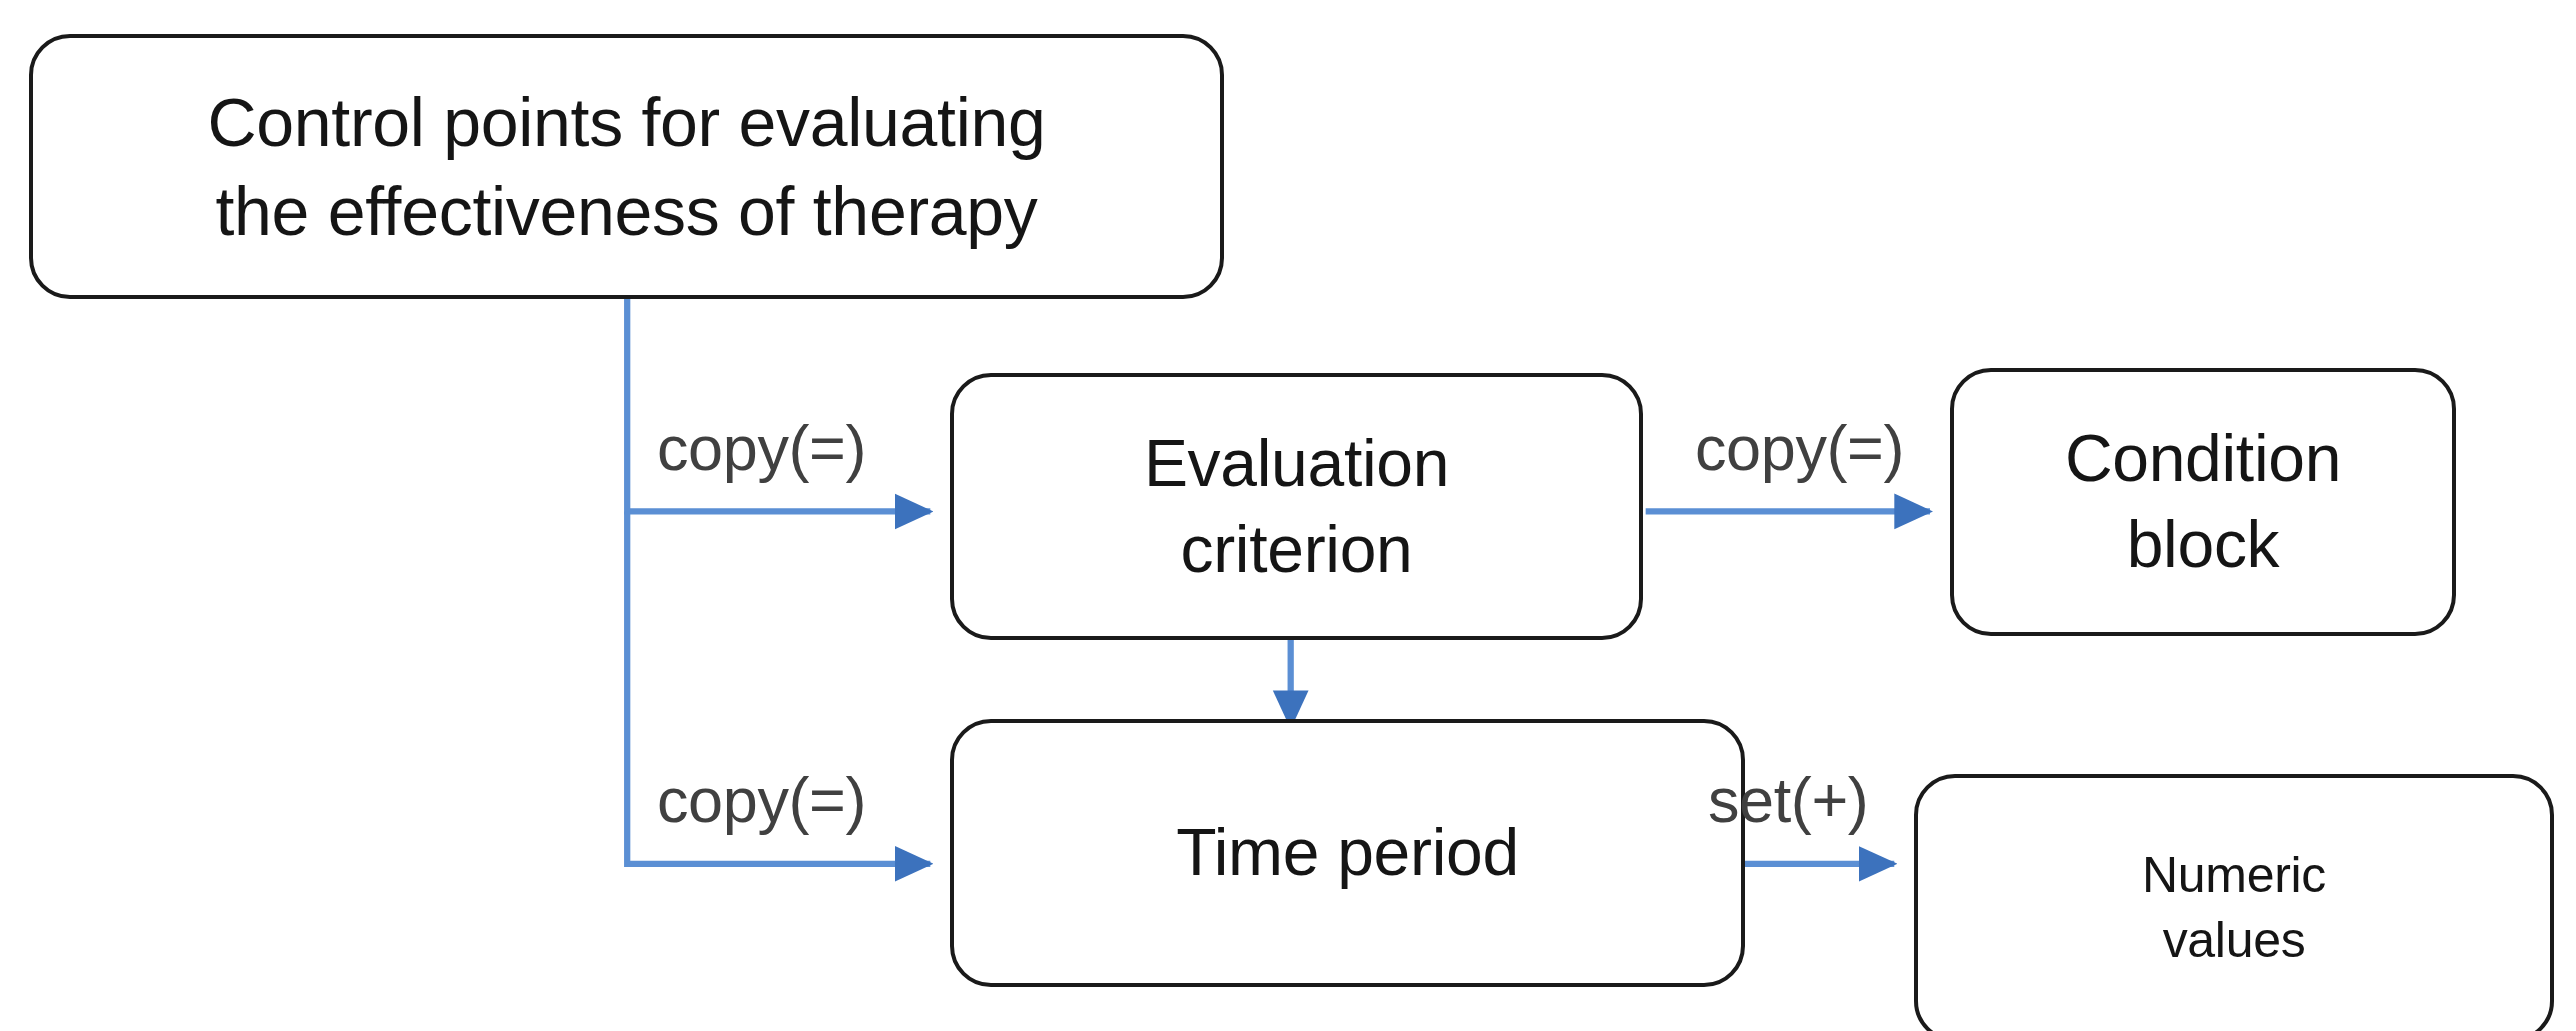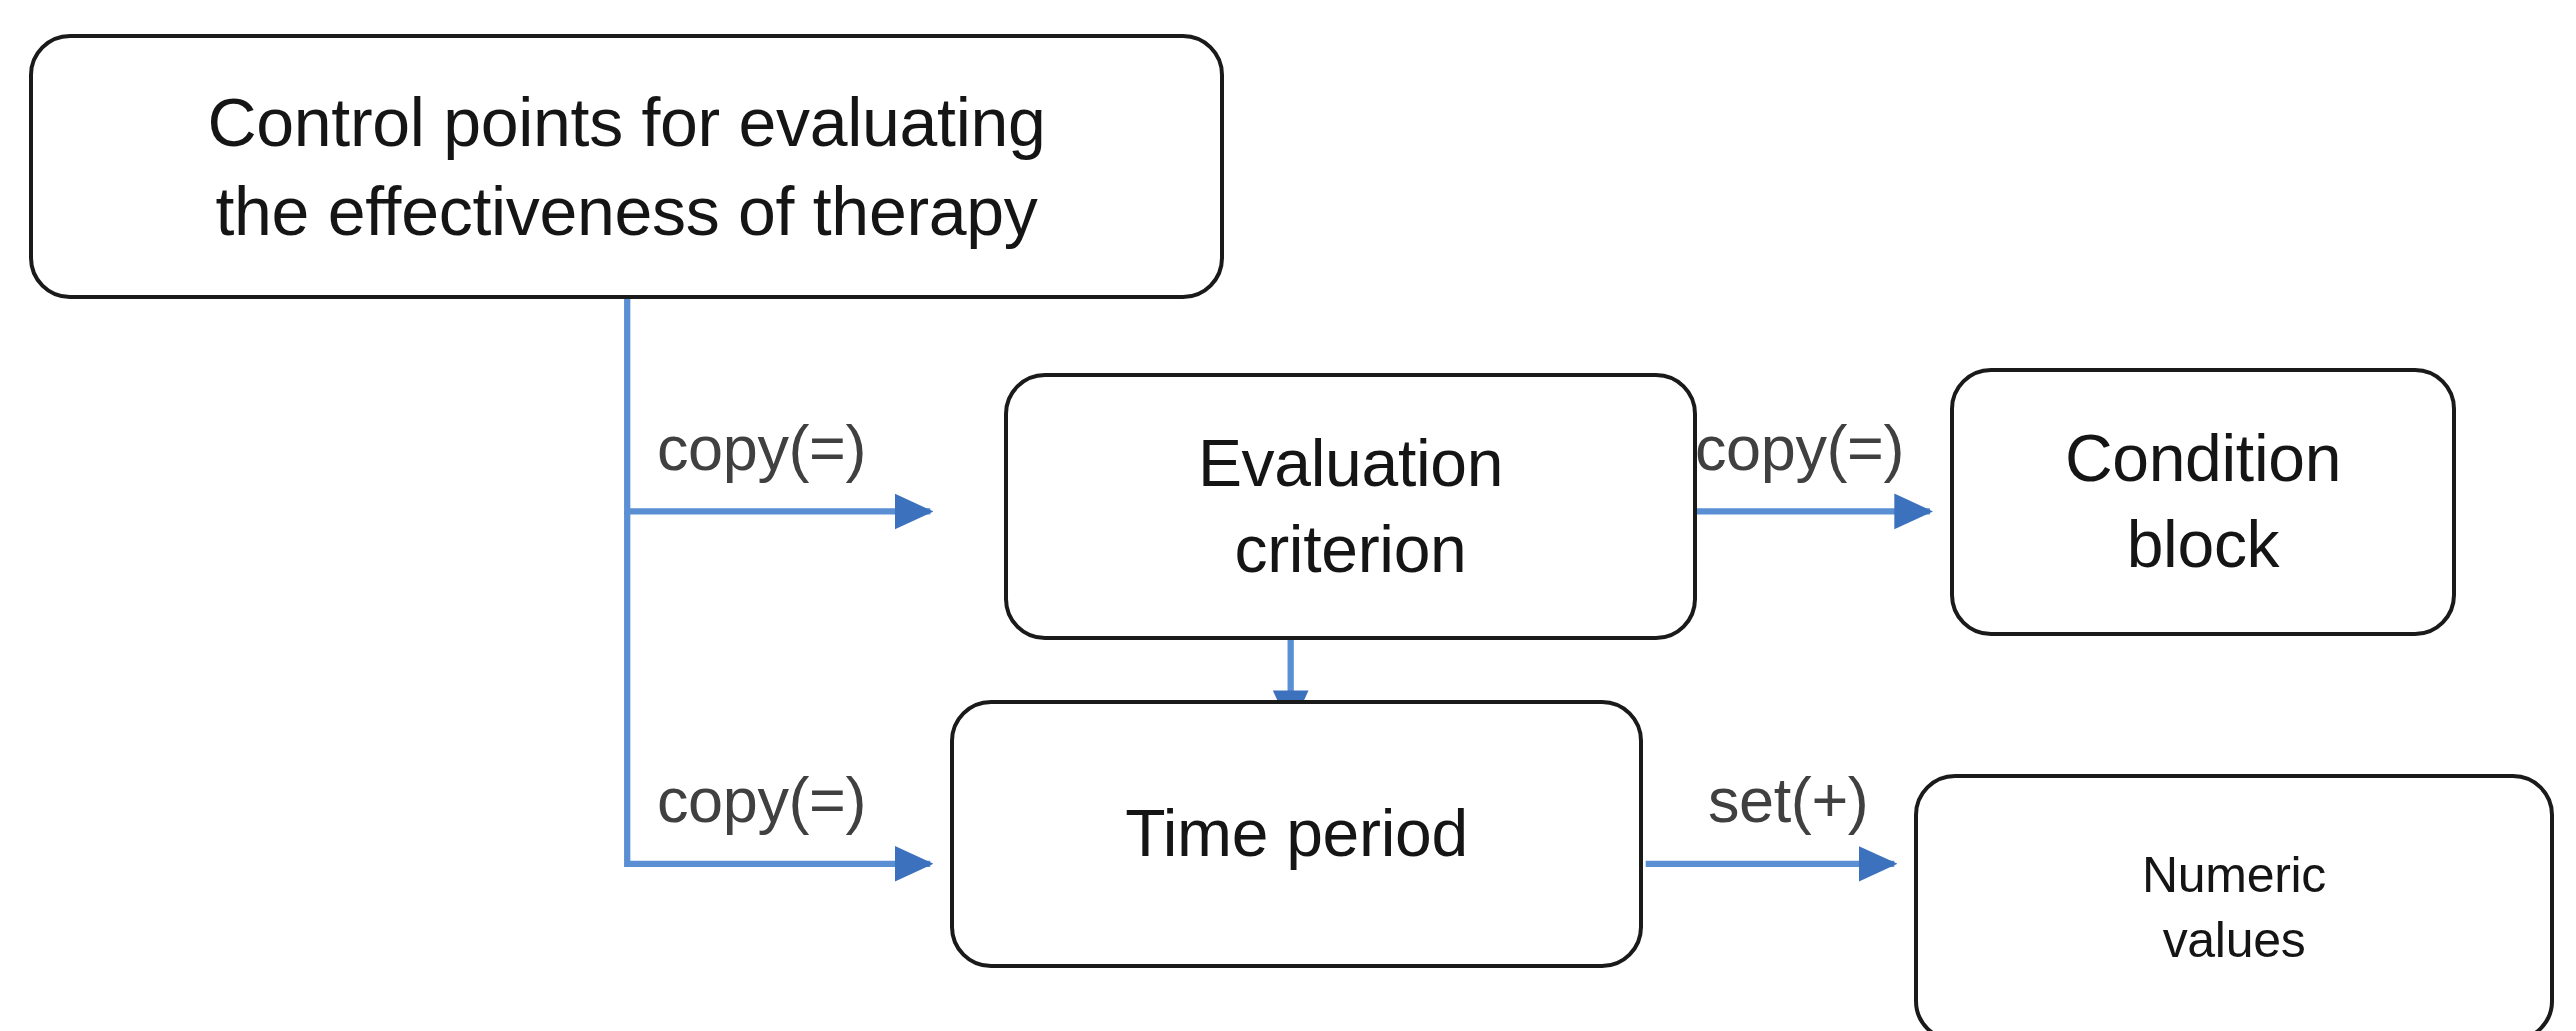--- a/index.html
+++ b/index.html
@@ -45,37 +45,37 @@
   }
   #node-control-points {
     left: 29px;
     top: 34px;
     width: 1195px;
     height: 265px;
     font-size: 68px;
     padding: 0 43px;
   }
   #node-evaluation-criterion {
-    left: 1004px;
+    left: 950px;
     top: 373px;
     width: 693px;
     height: 267px;
     font-size: 66px;
   }
   #node-condition-block {
     left: 1950px;
     top: 368px;
     width: 506px;
     height: 268px;
     font-size: 66px;
   }
   #node-time-period {
     left: 950px;
-    top: 700px;
-    width: 693px;
+    top: 719px;
+    width: 795px;
     height: 268px;
     font-size: 66px;
   }
   #node-numeric-values {
     left: 1914px;
     top: 729px;
     width: 640px;
     height: 268px;
     font-size: 50px;
     margin-top: 45px;

